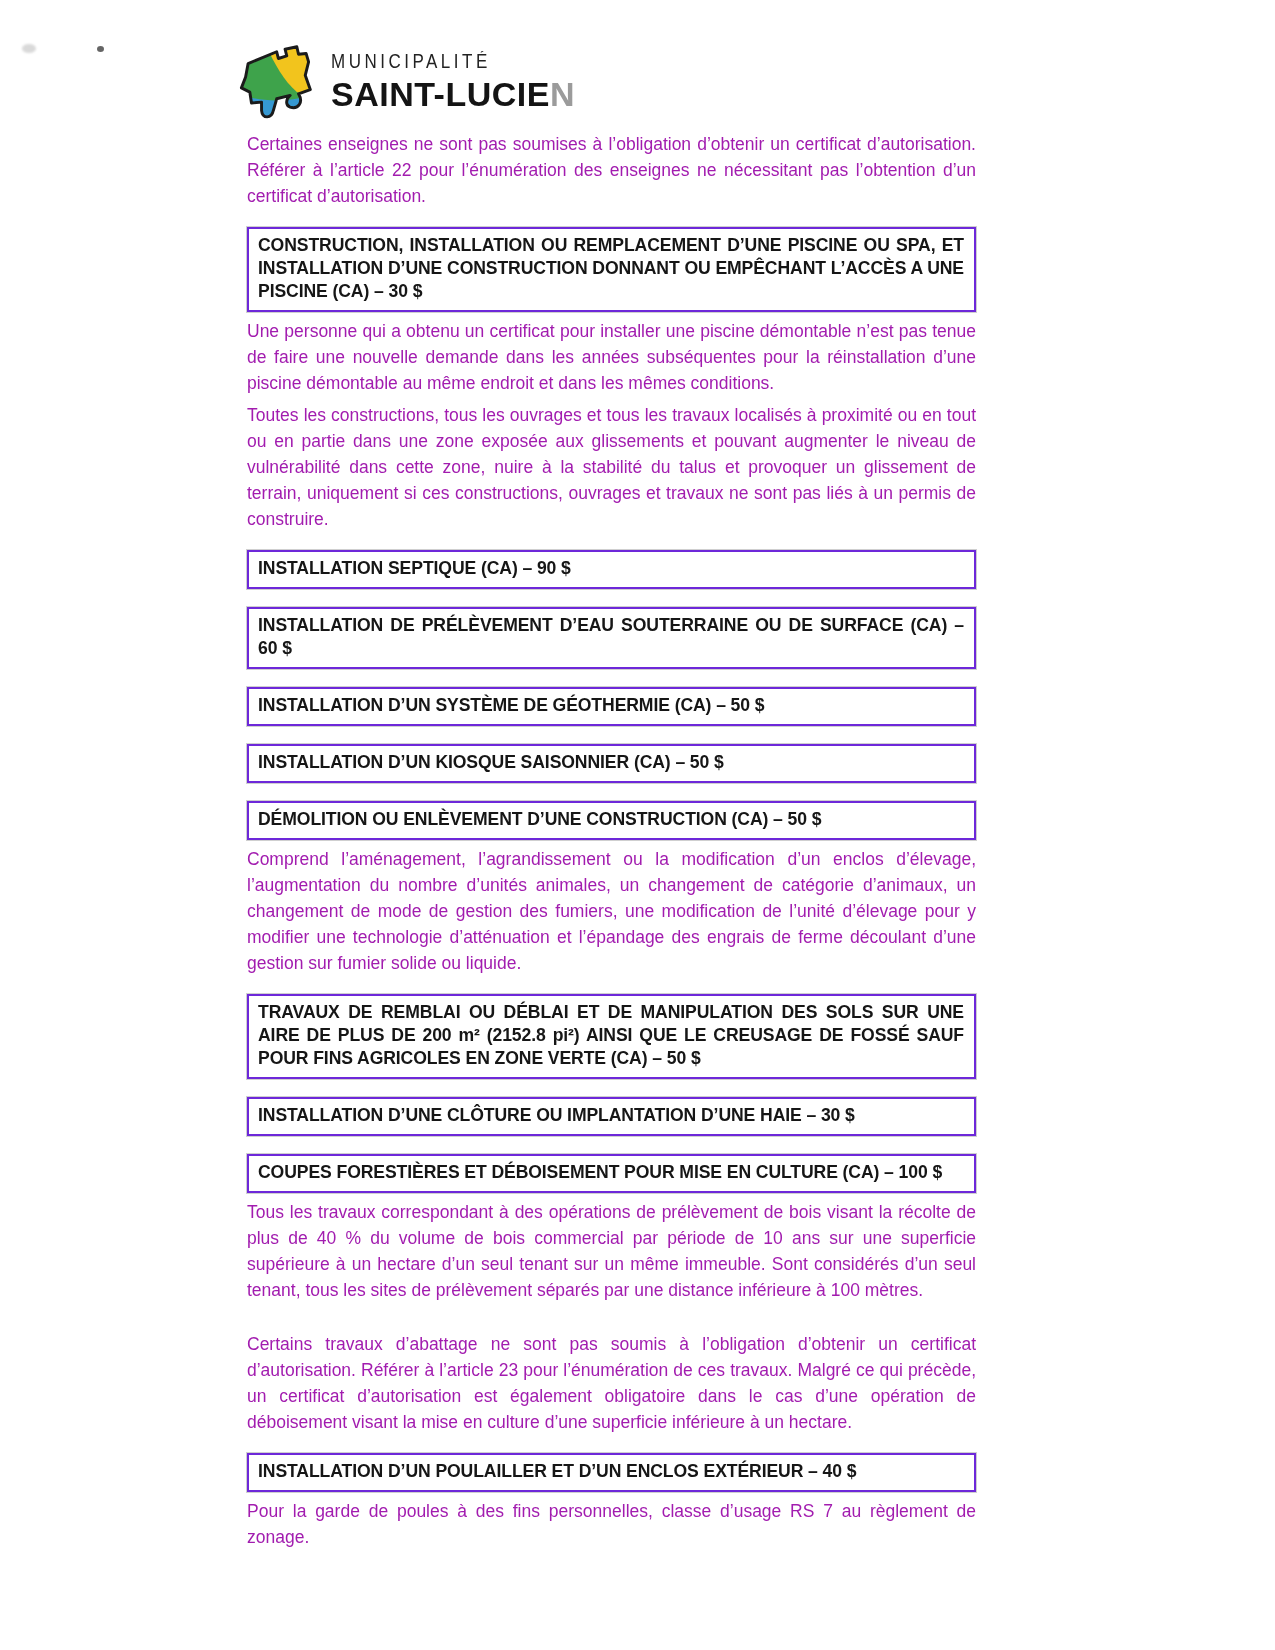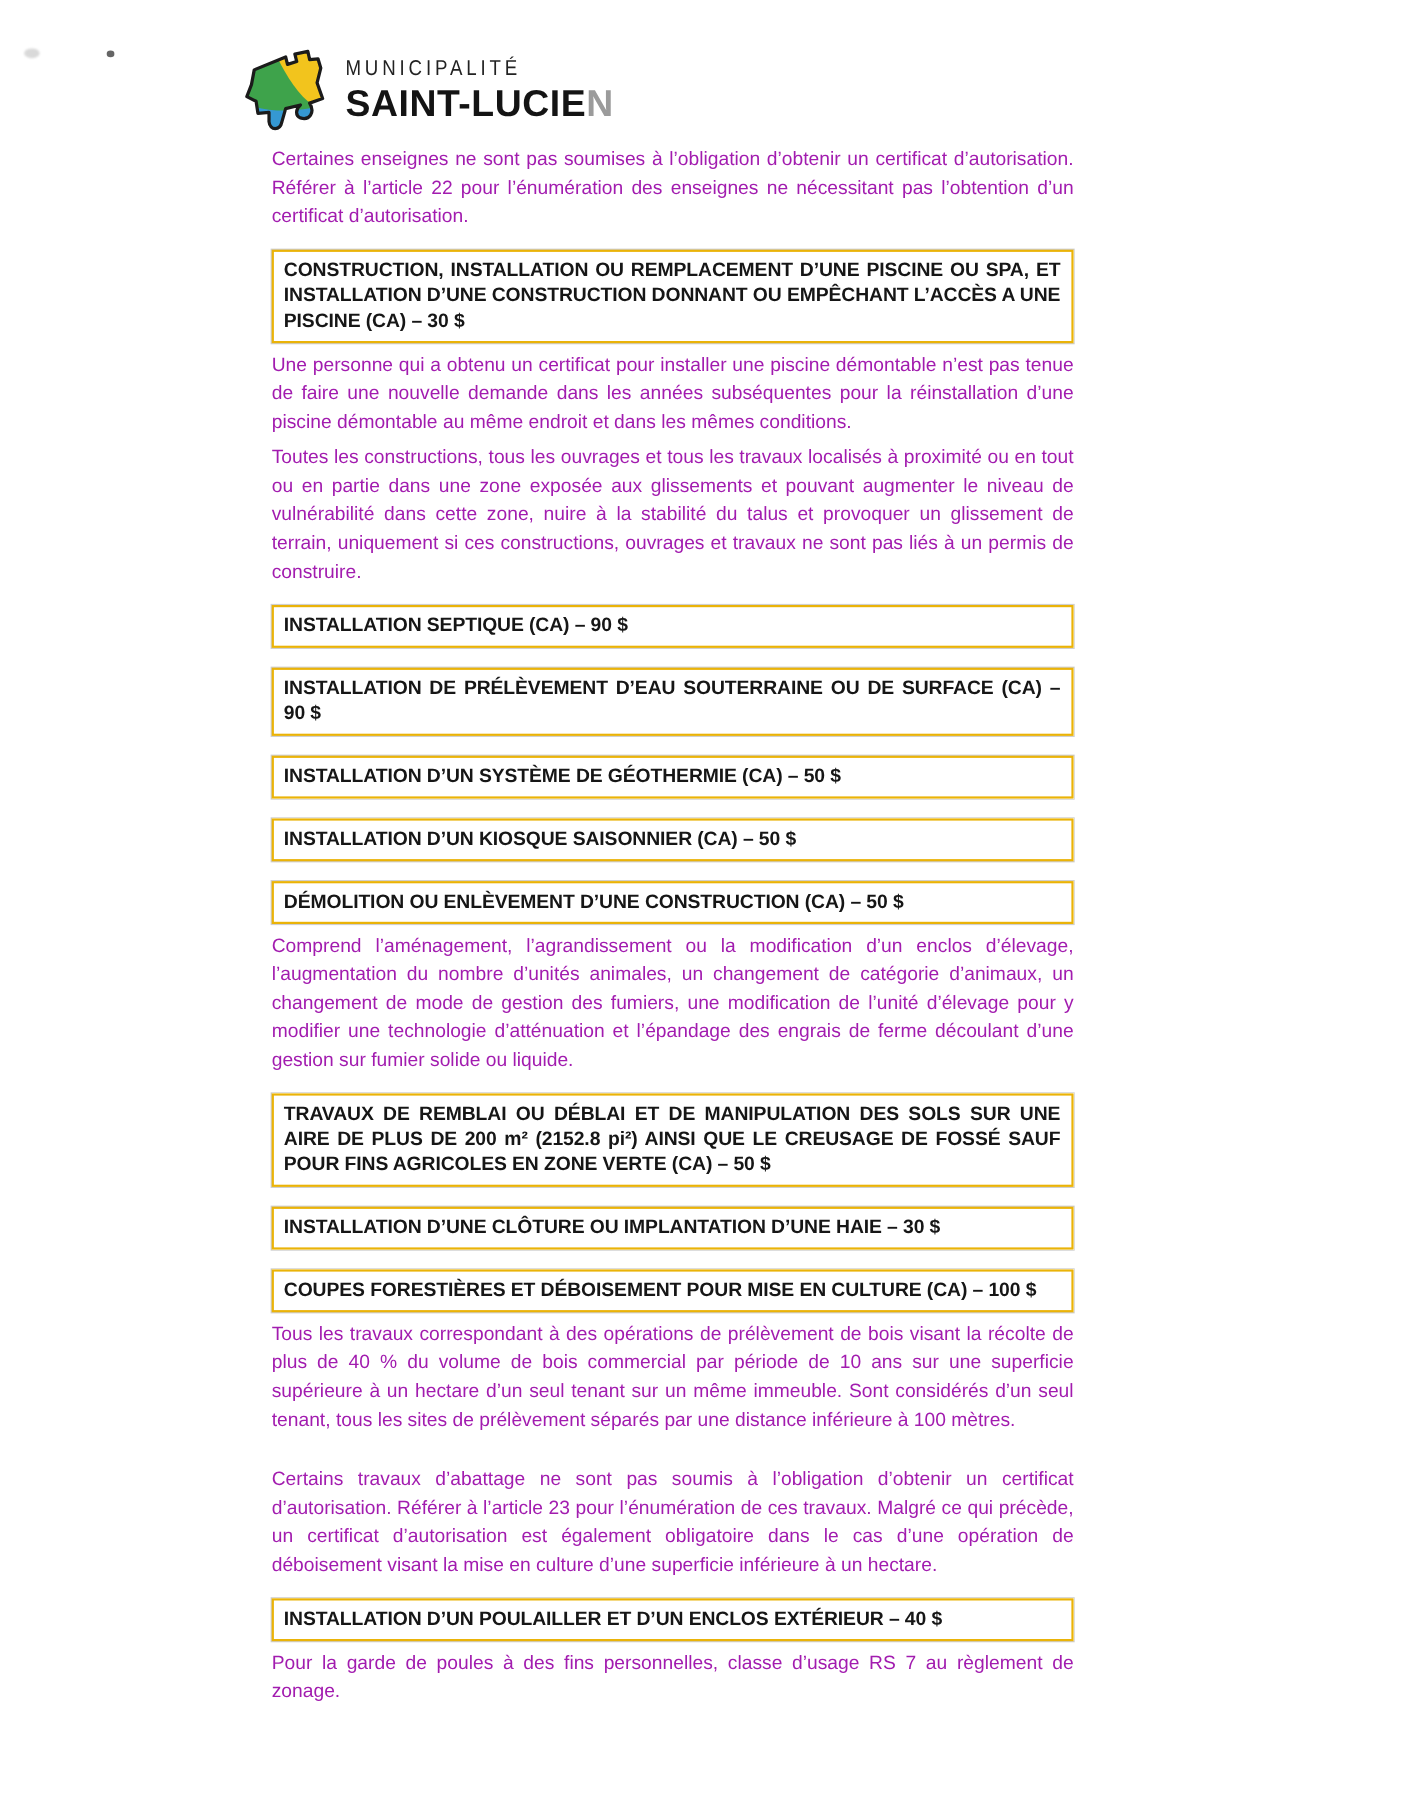--- a/index.html
+++ b/index.html
@@ -18,21 +18,21 @@
     width:7px; height:6px; border-radius:50%;
     background:#4a4a4a; opacity:.85;
   }
   .scan-smudge {
     position:absolute; left:22px; top:44px;
     width:14px; height:9px; border-radius:50%;
     background:#d9d9d9; filter:blur(1px);
   }
   
   .logo {
-    position:absolute; left:216px; top:42px;
+    position:absolute; left:233px; top:42px;
     display:flex; align-items:center;
   }
   .logo-icon { width:84px; height:80px; flex:0 0 auto; }
   .logo-text { margin-left:14px; }
   .logo-top {
     font-size:17px; font-weight:500; letter-spacing:3.5px;
     color:#222; transform:scaleY(1.15); transform-origin:left bottom;
   }
   .logo-name {
     font-size:34px; font-weight:900; letter-spacing:0.5px;
@@ -44,21 +44,21 @@
     position:absolute; left:247px; top:131px; width:729px;
   }
   .para {
     margin:0; font-size:17.5px; line-height:26px;
     text-align:justify; color:#a21caf;
   }
   .sec { margin-top:18px; }
   .sec.attached { margin-top:6px; }
   .sec.spaced { margin-top:28px; }
   .fee-box {
-    border:2px solid #eab308;
+    border:2px solid #6d28d9;
     box-shadow:0 0 0 1px #cfcfcf;
     padding:5px 10px 7px 9px;
   }
   .fee-box .fee-title {
     display:block;
     font-size:17.6px; font-weight:bold; line-height:23px;
     text-align:justify; letter-spacing:-0.1px; color:#161616;
   }
 </style>
 </head>
@@ -93,21 +93,21 @@
     <p class="para">Certaines enseignes ne sont pas soumises à l’obligation d’obtenir un certificat d’autorisation.  Référer à l’article 22 pour l’énumération des enseignes ne nécessitant pas l’obtention d’un certificat d’autorisation.</p>
   <div class="sec fee-box">
     <span class="fee-title">CONSTRUCTION, INSTALLATION OU REMPLACEMENT D’UNE PISCINE OU SPA, ET INSTALLATION D’UNE CONSTRUCTION DONNANT OU EMPÊCHANT L’ACCÈS A UNE PISCINE (CA) – 30 $</span>
   </div>
       <p class="sec para attached">Une personne qui a obtenu un certificat pour installer une piscine démontable n’est pas tenue de faire une nouvelle demande dans les années subséquentes pour la réinstallation d’une piscine démontable au même endroit et dans les mêmes conditions.</p>
       <p class="sec para attached">Toutes les constructions, tous les ouvrages et tous les travaux localisés à proximité ou en tout ou en partie dans une zone exposée aux glissements et pouvant augmenter le niveau de vulnérabilité dans cette zone, nuire à la stabilité du talus et provoquer un glissement de terrain, uniquement si ces constructions, ouvrages et travaux ne sont pas liés à un permis de construire.</p>
       <div class="sec fee-box">
     <span class="fee-title">INSTALLATION SEPTIQUE (CA) – 90 $</span>
   </div>
       <div class="sec fee-box">
-    <span class="fee-title">INSTALLATION DE PRÉLÈVEMENT D’EAU SOUTERRAINE OU DE SURFACE (CA) – 90 $</span>
+    <span class="fee-title">INSTALLATION DE PRÉLÈVEMENT D’EAU SOUTERRAINE OU DE SURFACE (CA) – 60 $</span>
   </div>
       <div class="sec fee-box">
     <span class="fee-title">INSTALLATION D’UN SYSTÈME DE GÉOTHERMIE (CA) – 50 $</span>
   </div>
       <div class="sec fee-box">
     <span class="fee-title">INSTALLATION D’UN KIOSQUE SAISONNIER (CA) – 50 $</span>
   </div>
       <div class="sec fee-box">
     <span class="fee-title">DÉMOLITION OU ENLÈVEMENT D’UNE CONSTRUCTION (CA) – 50 $</span>
   </div>

